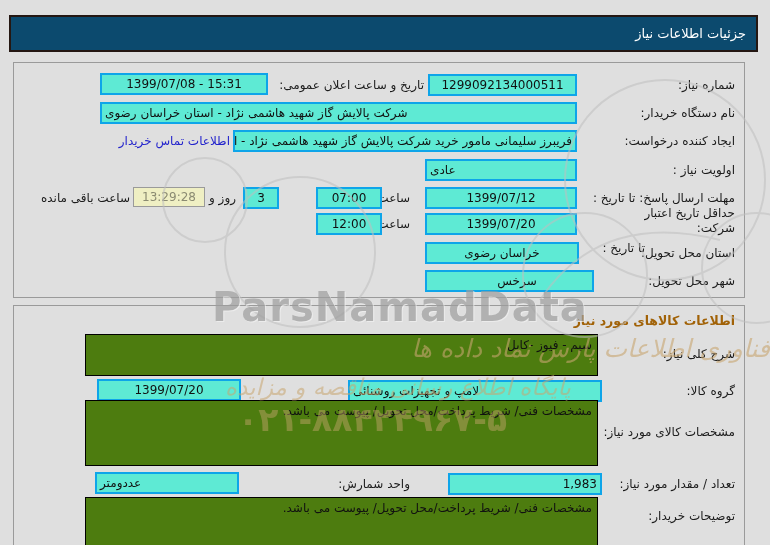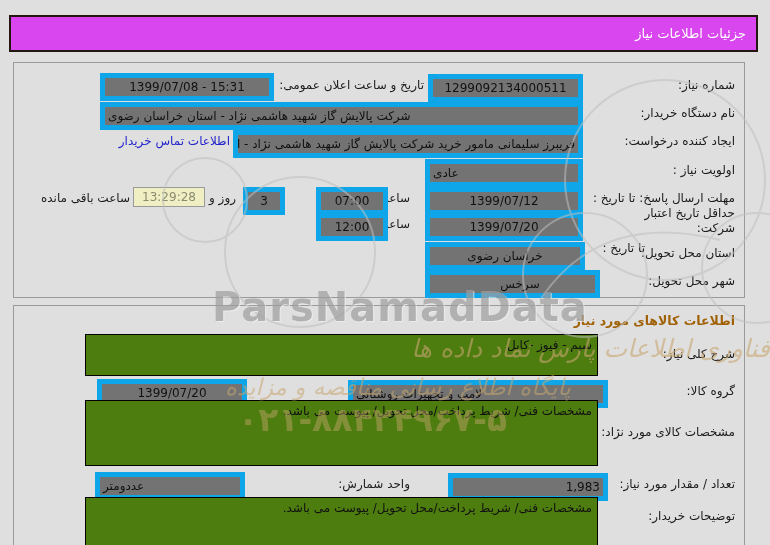--- a/index.html
+++ b/index.html
@@ -6,40 +6,40 @@
   body{
     width:770px;height:545px;overflow:hidden;position:relative;
     background:#dfdfdf;
     font-family:"DejaVu Sans",sans-serif;
     direction:rtl;
   }
   #page{position:absolute;inset:0;}
   
   #title-bar{
     position:absolute;left:9px;top:15px;width:735px;height:33px;
-    background:#d946ef;border:2px solid #241712;
+    background:#0c4a6e;border:2px solid #241712;
     color:#fff;font-size:13px;line-height:33px;
     text-align:right;padding-right:10px;box-sizing:content-box;
     z-index:2;
   }
   
   .groupbox{position:absolute;border:1px solid #9a9a9a;background:transparent;z-index:1;}
   #box-need{left:13px;top:62px;width:730px;height:234px;}
   #box-goods{left:13px;top:305px;width:730px;height:245px;}
   
   .lbl{
     position:absolute;font-size:12px;color:#1c1c1c;white-space:nowrap;z-index:3;
   }
   .lbl.bold{font-weight:bold;font-size:12.5px;color:#a16207;}
   .link{
     position:absolute;font-size:12px;color:#2323cc;white-space:nowrap;z-index:3;cursor:pointer;
   }
   
   .inp{
-    position:absolute;height:18px;background:#737373;border:5px solid #0ea5e9;
+    position:absolute;height:18px;background:#5eead4;border:2px solid #0ea5e9;
     font-size:12px;color:#111;line-height:18px;overflow:hidden;white-space:nowrap;
     padding:0 3px;z-index:4;
   }
   .inp.center{text-align:center;direction:ltr;}
   .inp.rtl-fill{text-align:left;}
   .inp.num{direction:ltr;text-align:right;}
   .countdown{background:#efefc3;color:#8b8b72;border:1px solid #9a9a9a;}
   .ta{
     position:absolute;background:#4d7c0f;border:1px solid #000;
     font-size:12px;color:#111;text-align:right;padding:2px 5px;
@@ -156,21 +156,21 @@
   <span id="lb-goods-title" class="lbl bold">اطلاعات کالاهای مورد نیاز</span>
 
   <span id="lb-desc" class="lbl">شرح کلی نیاز:</span>
   <div id="ta-desc" class="ta">سیم - فیوز -کابل</div>
 
   <span id="lb-group" class="lbl">گروه کالا:</span>
   <div id="inp-group" class="inp rtl-fill">لامپ و تجهیزات روشنائی</div>
   <span id="lb-need-date" class="lbl">تاریخ نیاز به کالا:</span>
   <div id="inp-need-date" class="inp center">1399/07/20</div>
 
-  <span id="lb-specs" class="lbl">مشخصات کالای مورد نژاد:</span>
+  <span id="lb-specs" class="lbl">مشخصات کالای مورد نیاز:</span>
   <div id="ta-specs" class="ta">مشخصات فنی/ شریط پرداخت/محل تحویل/ پیوست می باشد.</div>
 
   <span id="lb-qty" class="lbl">تعداد / مقدار مورد نیاز:</span>
   <div id="inp-qty" class="inp num">1,983</div>
   <span id="lb-unit" class="lbl">واحد شمارش:</span>
   <div id="inp-unit" class="inp rtl-fill">عددومتر</div>
 
   <span id="lb-notes" class="lbl">توضیحات خریدار:</span>
   <div id="ta-notes" class="ta">مشخصات فنی/ شریط پرداخت/محل تحویل/ پیوست می باشد.</div>
 

